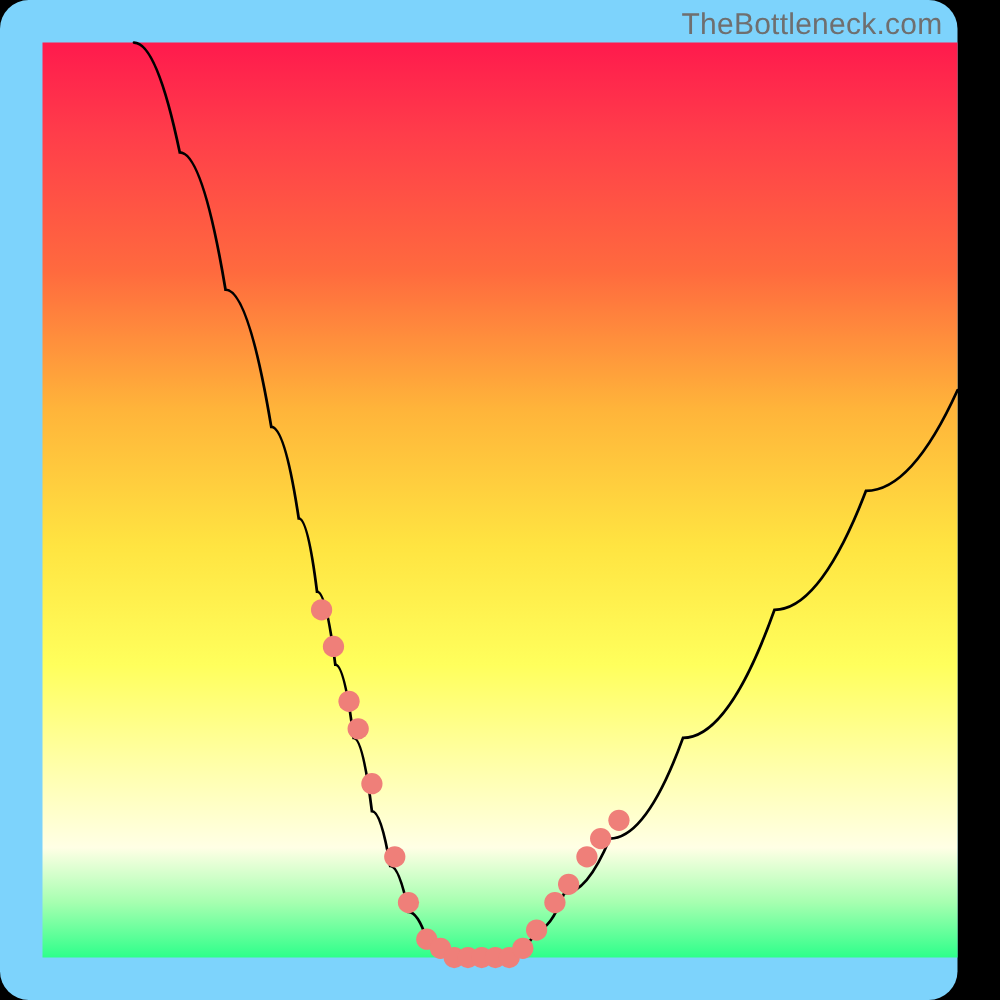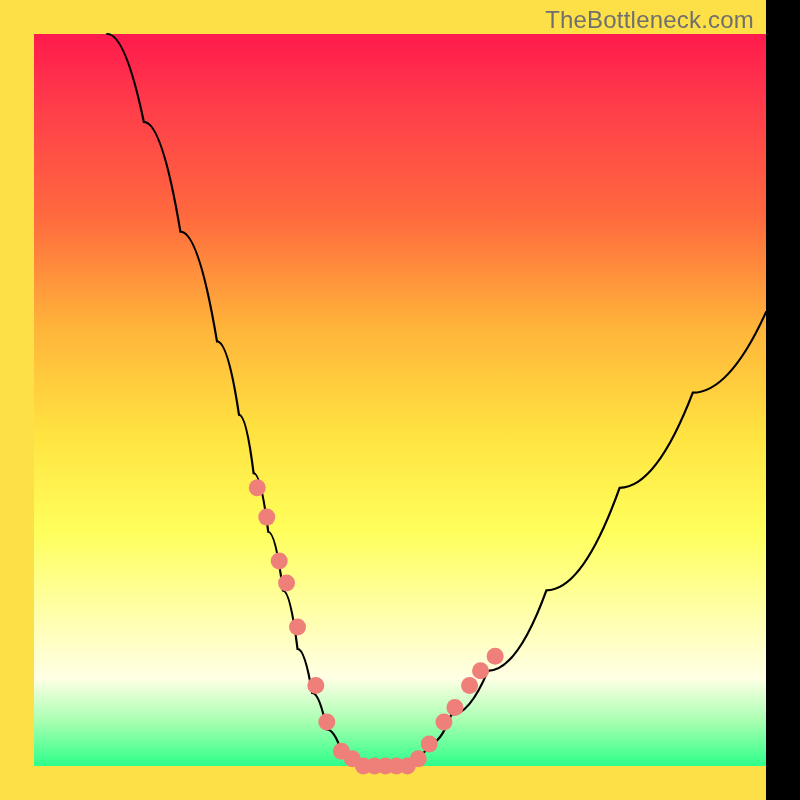--- a/index.html
+++ b/index.html
@@ -8,21 +8,22 @@
     width: 800px;
     height: 800px;
     background: #000;
     overflow: hidden;
     font-family: Arial, Helvetica, sans-serif;
   }
   .frame {
     position: absolute;
     left: 0; top: 0;
     width: 766px; height: 800px;
-    background: #fde047;
+    background: #7dd3fc;
+    border-radius: 23px;
   }
   .plot {
     position: absolute;
     left: 34px;
     top: 34px;
     width: 732px;
     height: 732px;
     background: linear-gradient(to bottom,
       #ff1a4d 0%,
       #ff3d4a 10%,

